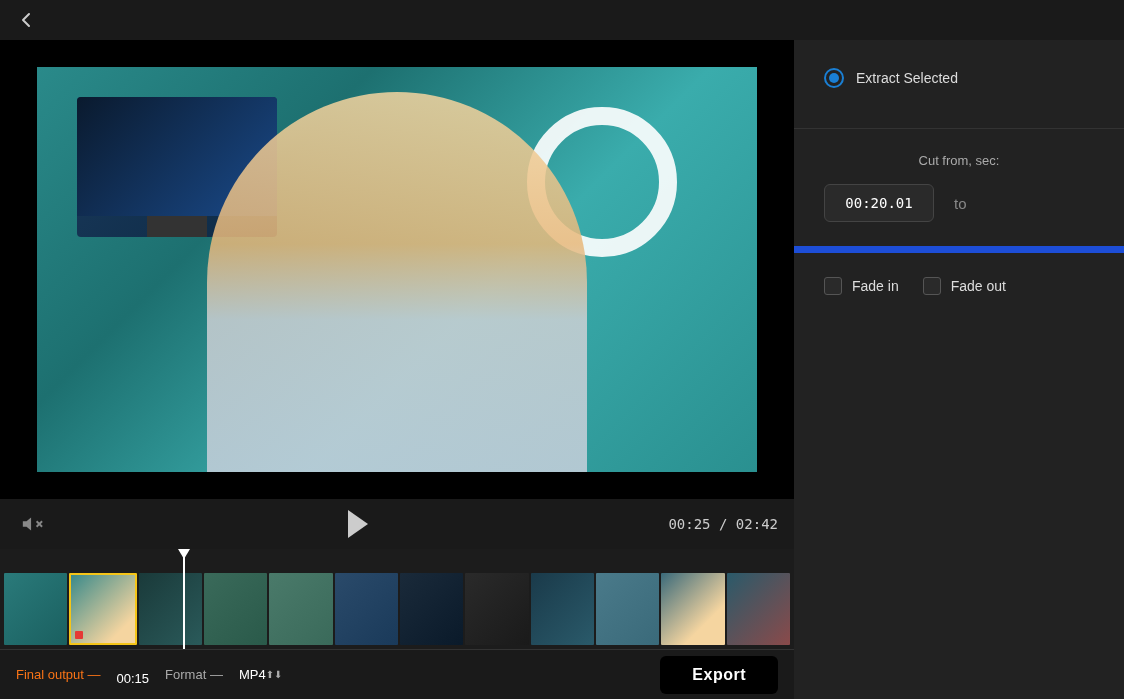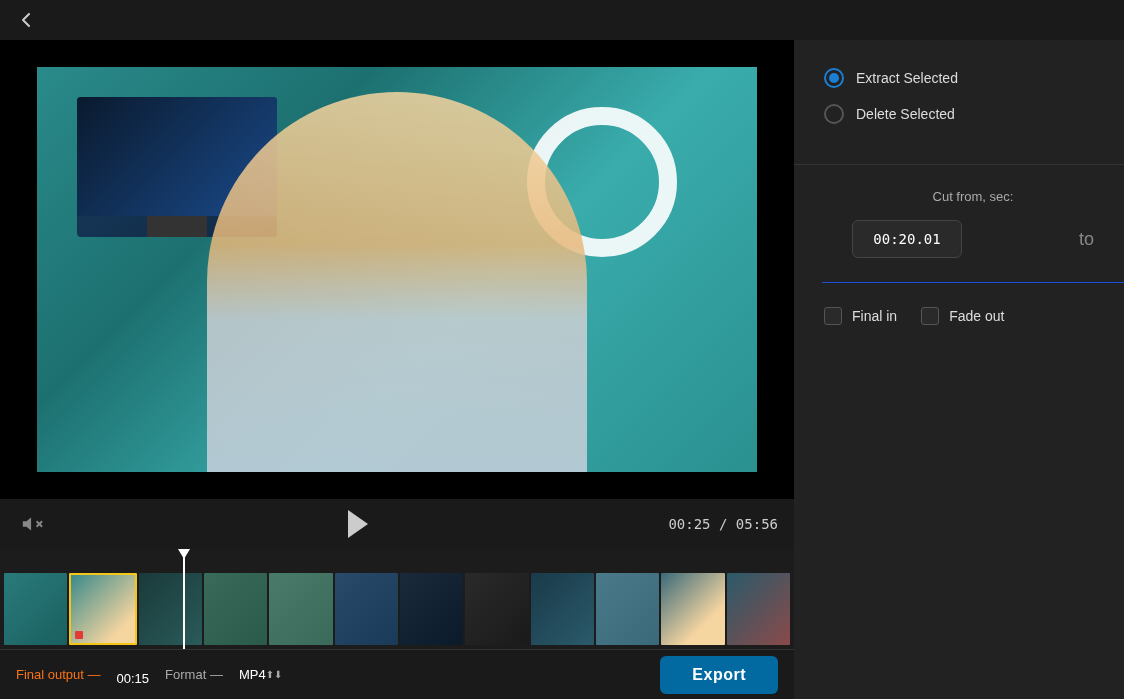--- a/index.html
+++ b/index.html
@@ -269,21 +269,21 @@
     }
 
     .format-arrow {
       font-size: 10px;
       color: #aaa;
     }
 
     .spacer { flex: 1; }
 
     .export-btn {
-      background: #0369a1;
+      background: #000000;
       color: #fff;
       border: none;
       border-radius: 6px;
       padding: 10px 32px;
       font-size: 16px;
       font-weight: 600;
       cursor: pointer;
       letter-spacing: 0.5px;
     }
 
@@ -332,55 +332,54 @@
     }
 
     .radio-label {
       font-size: 14px;
       color: #ddd;
     }
 
     
     .cut-section {
       padding: 24px 30px;
-      border-bottom: 1px solid #1d4ed8;
-      margin-left: 28px;
+      border-bottom: 7px solid #1d4ed8;
     }
 
     .cut-label {
       font-size: 13px;
       color: #aaa;
       margin-bottom: 16px;
       text-align: center;
     }
 
     .cut-inputs {
       display: flex;
       align-items: center;
-      gap: 20px;
-      justify-content: space-between;
+      gap: 8px;
+      justify-content: flex-start;
     }
 
     .time-input {
       background: #2a2a2a;
       border: 1px solid #444;
       border-radius: 6px;
       padding: 10px 16px;
       color: #fff;
       font-size: 14px;
       font-family: monospace;
       width: 110px;
       text-align: center;
       outline: none;
       cursor: pointer;
     }
 
     .to-label {
       color: #888;
-      font-size: 18px;
+      font-size: 15px;
       padding-left: 12px;
     }
 
     
     .fade-section {
       padding: 24px 30px;
       display: flex;
       align-items: center;
       gap: 24px;
     }
@@ -451,21 +450,21 @@
         <svg width="22" height="22" viewBox="0 0 24 24" fill="none">
           <path d="M11 5L6 9H2v6h4l5 4V5z" fill="#888"></path>
           <line x1="23" y1="9" x2="17" y2="15" stroke="#888" stroke-width="2"></line>
           <line x1="17" y1="9" x2="23" y2="15" stroke="#888" stroke-width="2"></line>
         </svg>
       </div>
       <div class="play-btn">
         <div class="play-icon"></div>
       </div>
       <div class="time-display">
-        <span>00:25</span> / <span>05:56</span>
+        <span>00:25</span> / <span>02:42</span>
       </div>
     </div>
 
     <div class="timeline">
       <div class="playhead"></div>
       <div class="timeline-inner">
         <div class="timeline-thumb thumb-1"></div>
         <div class="timeline-thumb thumb-2" style="position:relative;">
           <div class="thumb-marker"></div>
         </div>
@@ -496,38 +495,34 @@
 
   </div>
 
   <div class="right-panel">
 
     <div class="options-section">
       <div class="radio-option">
         <div class="radio-circle selected"></div>
         <span class="radio-label">Extract Selected</span>
       </div>
-      <div class="radio-option">
-        <div class="radio-circle"></div>
-        <span class="radio-label">Delete Selected</span>
-      </div>
     </div>
 
     <div class="cut-section">
       <div class="cut-label">Cut from, sec:</div>
       <div class="cut-inputs">
         <input type="text" class="time-input" value="00:20.01" style="">
         <span class="to-label">to</span>
       </div>
     </div>
 
     <div class="fade-section">
       <div class="checkbox-option">
         <div class="checkbox-box"></div>
-        <span class="checkbox-label">Final in</span>
+        <span class="checkbox-label">Fade in</span>
       </div>
       <div class="checkbox-option">
         <div class="checkbox-box"></div>
         <span class="checkbox-label">Fade out</span>
       </div>
     </div>
 
   </div>
 
 </div>

